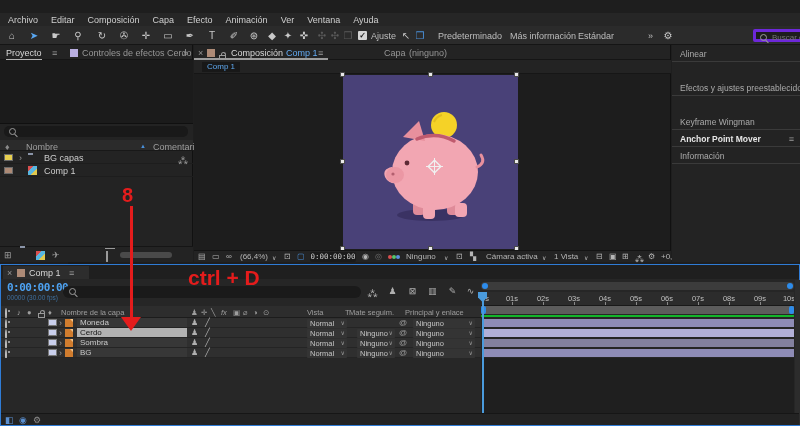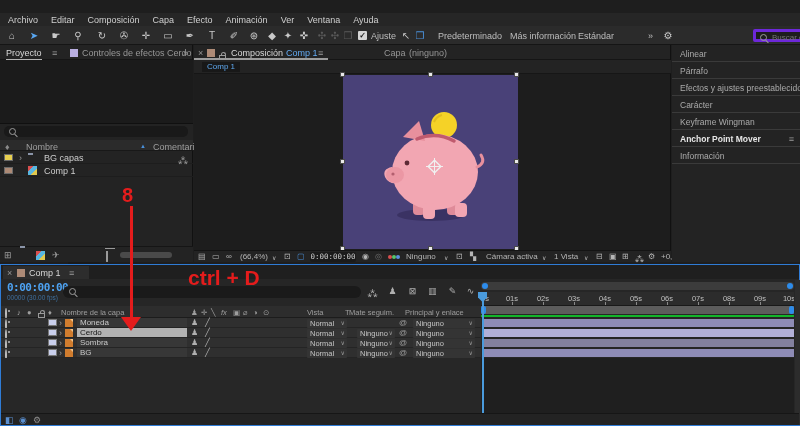--- a/index.html
+++ b/index.html
@@ -297,28 +297,22 @@
       <span class="a vbi" style="left:441px">⁂</span>
       <span class="a vbi" style="left:454px">⚙</span>
       <span class="a vbi bluetxt" style="left:467px">+0,0</span>
     </div>
   </div>
 
   <div class="a sidebar">
     <div class="a sbrow" style="top:0">
         <span class="lbl">Alinear</span>
       </div>
-    <div class="a sbrow" style="top:17px">
-        <span class="lbl">Párrafo</span>
-      </div>
     <div class="a sbrow" style="top:34px">
         <span class="lbl">Efectos y ajustes preestablecidos</span>
-      </div>
-    <div class="a sbrow" style="top:51px">
-        <span class="lbl">Carácter</span>
       </div>
     <div class="a sbrow" style="top:68px">
         <span class="lbl">Keyframe Wingman</span>
       </div>
     <div class="a sbrow active" style="top:85px">
       <span class="lbl">Anchor Point Mover</span>
       <span class="ham">≡</span>
     </div>
     <div class="a sbrow" style="top:102px">
         <span class="lbl">Información</span>

